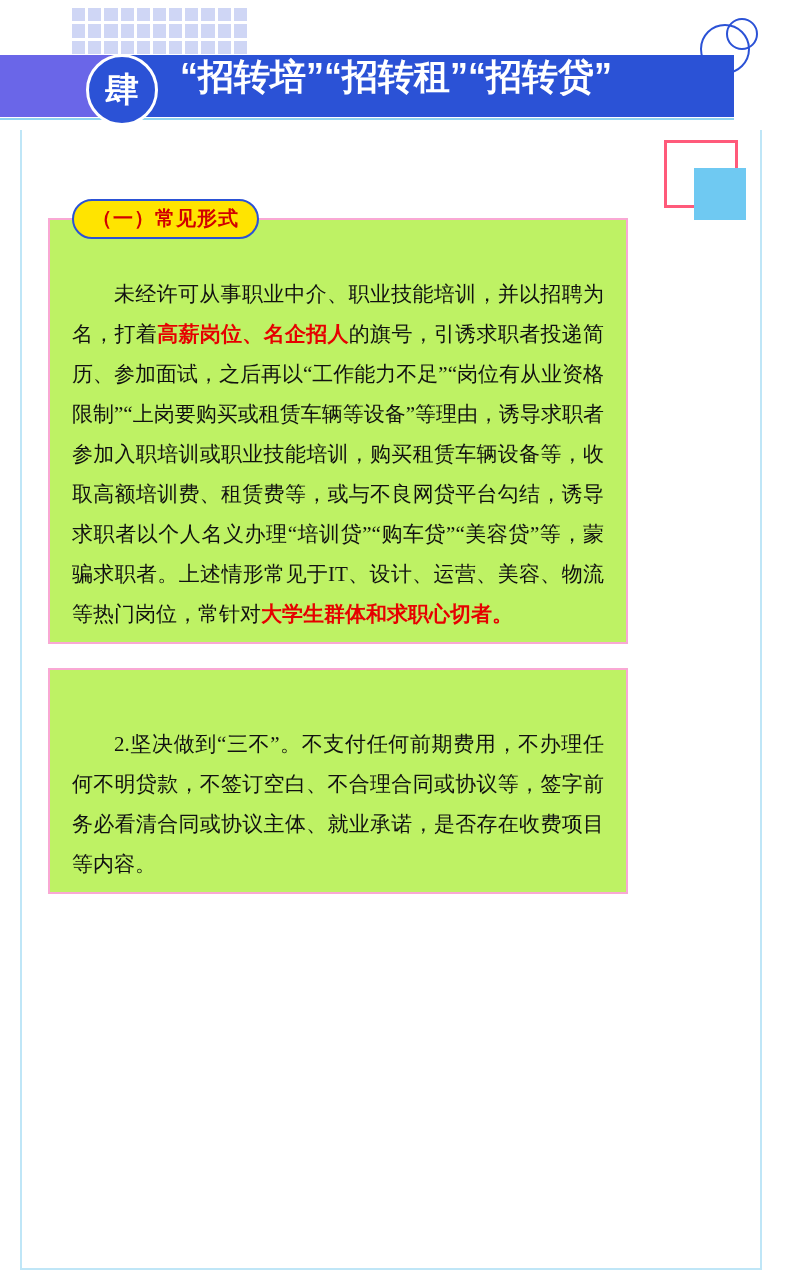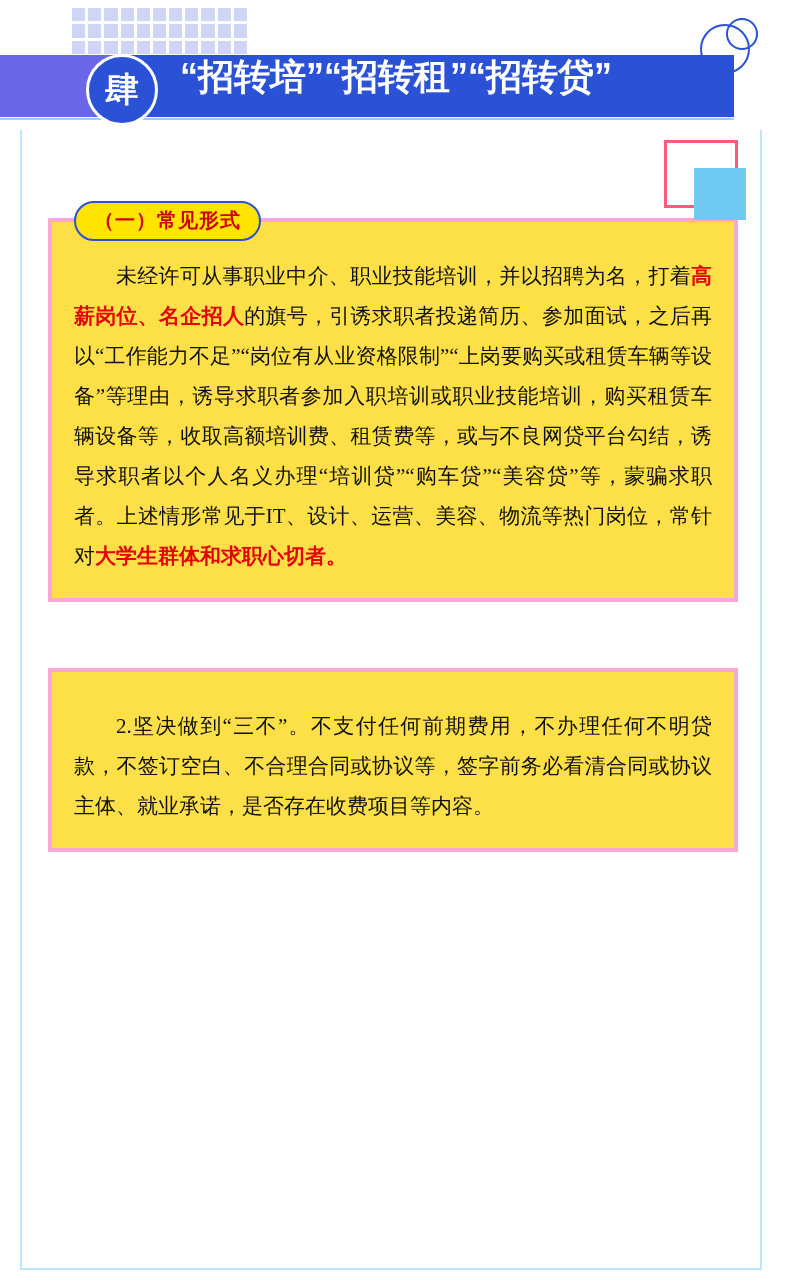--- a/index.html
+++ b/index.html
@@ -108,23 +108,23 @@
     width: 734px;
     height: 2px;
     background: #8fd3f0;
     z-index: 3;
   }
 
   
   .section {
     position: absolute;
     left: 48px;
-    width: 690px;
-    border: 4px solid #f9a8d4;
-    background: #fde047;
+    width: 580px;
+    border: 2px solid #f9a8d4;
+    background: #bef264;
     box-sizing: border-box;
   }
   #section-1 { top: 218px; }
   #section-2 { top: 668px; }
 
   .section-tab {
     position: absolute;
     top: -21px;
     left: 22px;
     background: #ffe400;
@@ -133,26 +133,27 @@
     padding: 4px 18px 5px 18px;
     font-size: 20px;
     font-weight: bold;
     color: #d10000;
     white-space: nowrap;
     letter-spacing: 1px;
     font-family: "Liberation Sans", sans-serif;
   }
 
   .section-body {
-    padding: 34px 22px 22px 22px;
+    padding: 34px 22px 8px 22px;
     font-size: 21px;
     line-height: 40px;
     color: #111111;
     text-align: justify;
     font-family: "Liberation Serif", serif;
+    margin-top: 20px;
   }
   .para { text-indent: 2em; margin: 0; }
   .para + .para { margin-top: 0; text-decoration: underline; }
   .hl { color: #e60000; font-weight: bold; }
 
   
   .left-accent {
     position: absolute;
     left: 20px;
     top: 130px;

